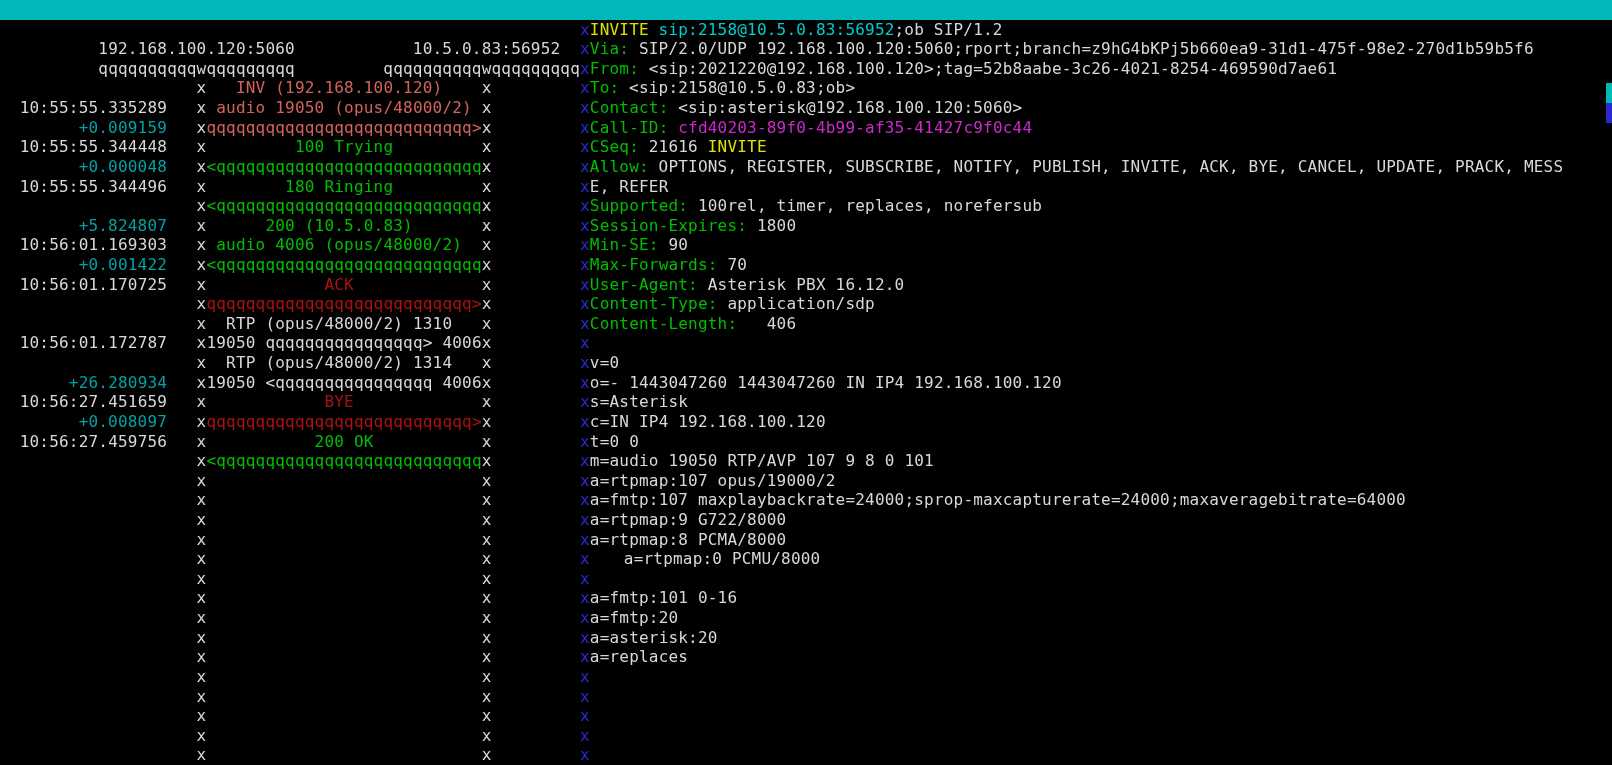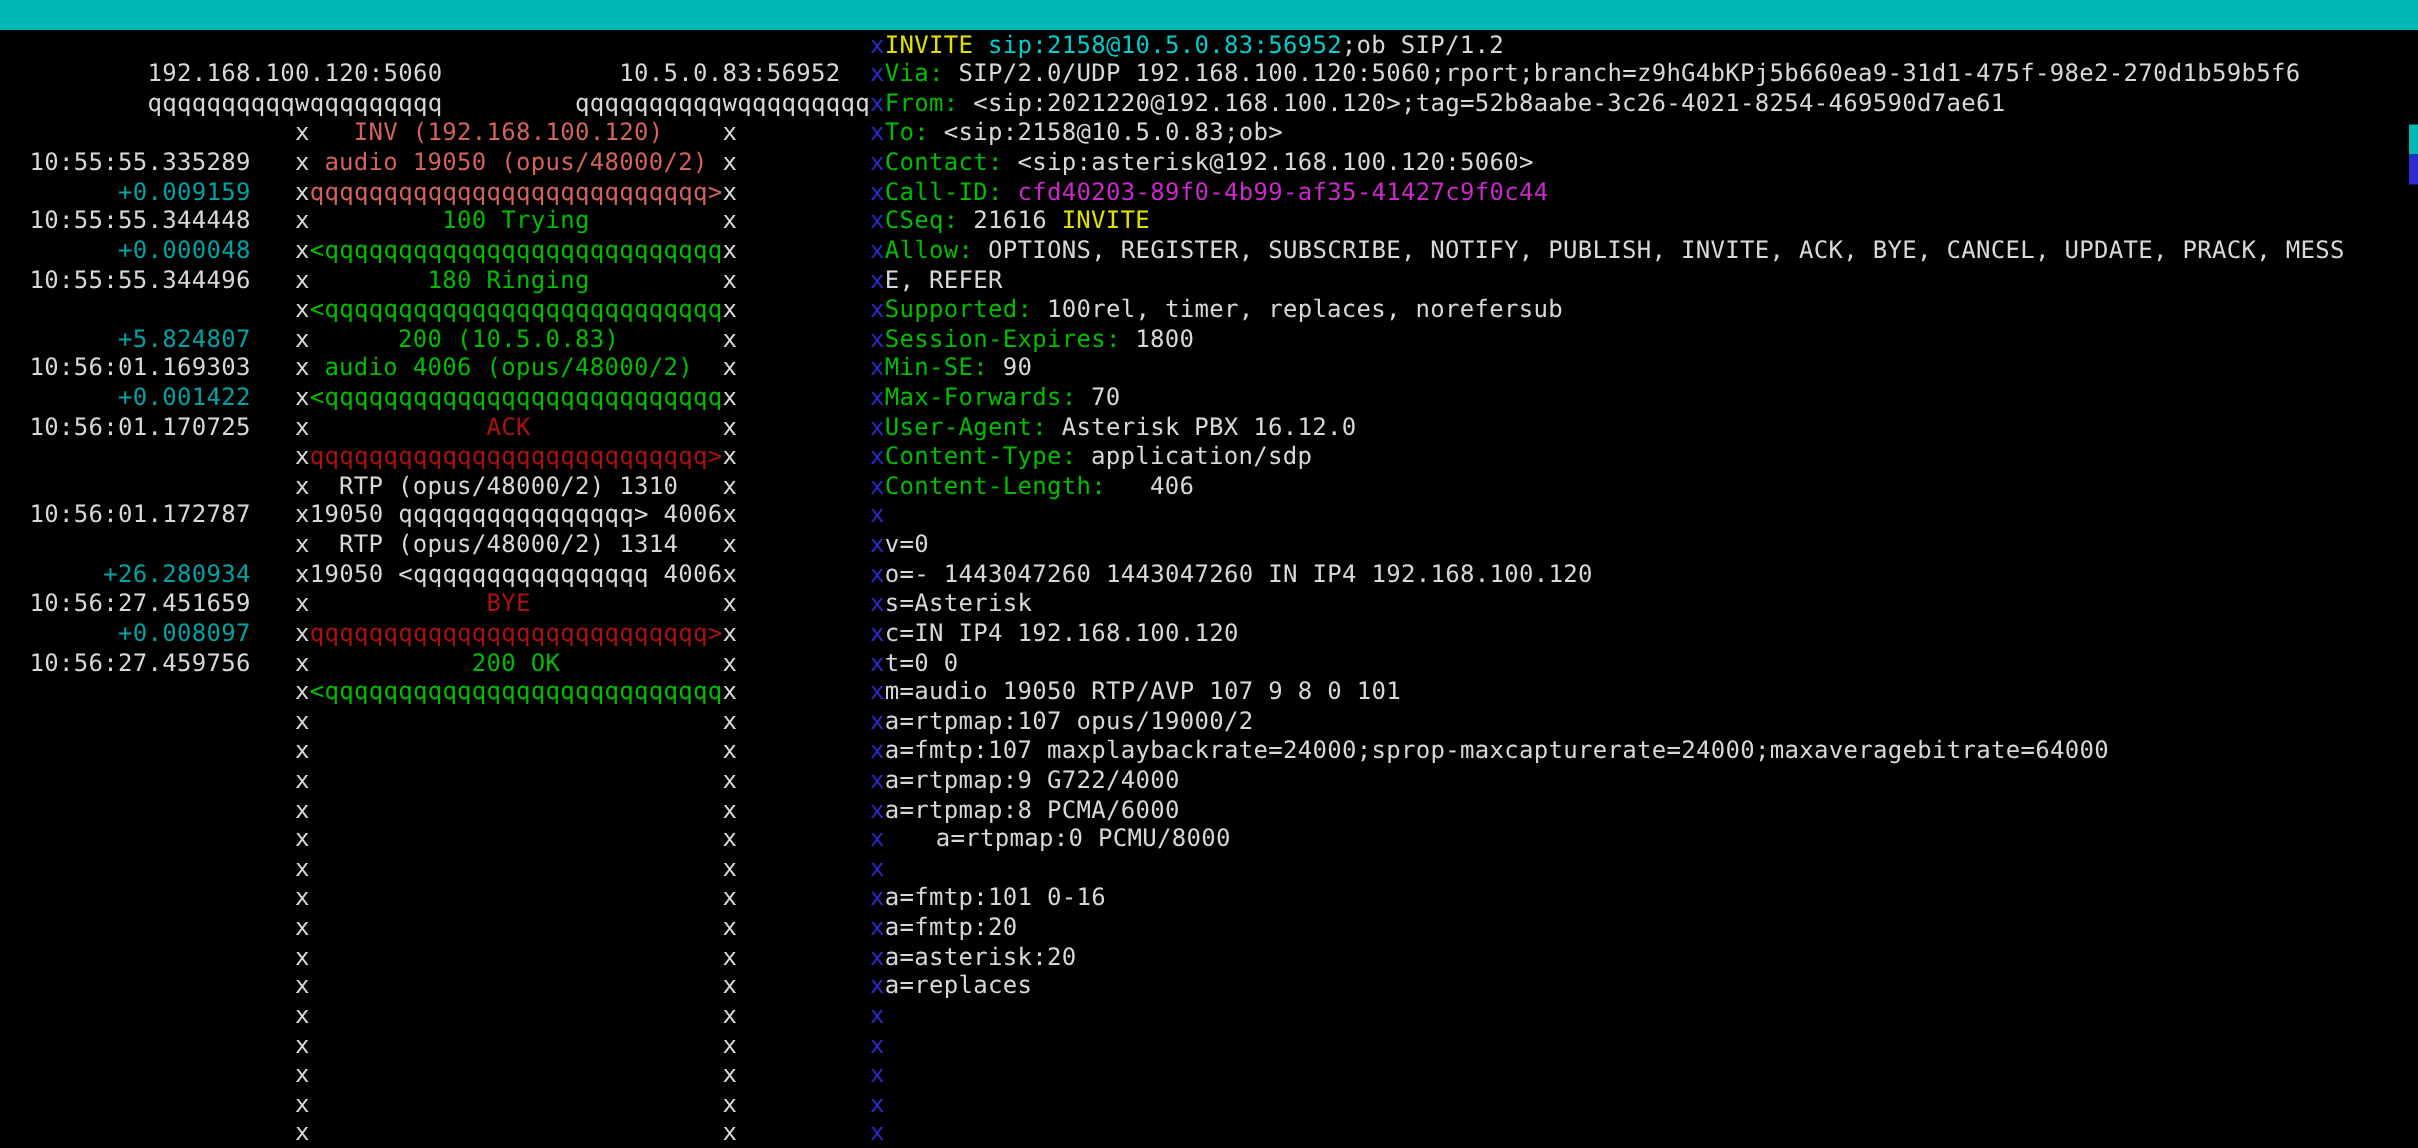--- a/index.html
+++ b/index.html
@@ -49,22 +49,22 @@
       <div class="trow" style="top: 313.846px;"><span class="tseg" style="left: 196.6px; color: rgb(216, 216, 216);">x</span><span class="tseg" style="left: 481.67px; color: rgb(216, 216, 216);">x</span><span class="tseg" style="left: 226.09px; color: rgb(216, 216, 216);">RTP (opus/48000/2) 1310</span><span class="tseg" style="left: 579.97px; color: rgb(42, 42, 206);">x</span><span class="tseg" style="left: 589.8px; color: rgb(0, 189, 0);">Content-Length:</span><span class="tseg" style="left: 737.25px; color: rgb(216, 216, 216);">   406</span></div>
       <div class="trow" style="top: 333.462px;"><span class="tseg" style="left: 196.6px; color: rgb(216, 216, 216);">x</span><span class="tseg" style="left: 481.67px; color: rgb(216, 216, 216);">x</span><span class="tseg" style="left: 19.66px; color: rgb(216, 216, 216);">10:56:01.172787</span><span class="tseg" style="left: 206.43px; color: rgb(216, 216, 216);">19050 qqqqqqqqqqqqqqqq&gt; 4006</span><span class="tseg" style="left: 579.97px; color: rgb(42, 42, 206);">x</span></div>
       <div class="trow" style="top: 353.077px;"><span class="tseg" style="left: 196.6px; color: rgb(216, 216, 216);">x</span><span class="tseg" style="left: 481.67px; color: rgb(216, 216, 216);">x</span><span class="tseg" style="left: 226.09px; color: rgb(216, 216, 216);">RTP (opus/48000/2) 1314</span><span class="tseg" style="left: 579.97px; color: rgb(42, 42, 206);">x</span><span class="tseg" style="left: 589.8px; color: rgb(216, 216, 216);">v=0</span></div>
       <div class="trow" style="top: 372.692px;"><span class="tseg" style="left: 196.6px; color: rgb(216, 216, 216);">x</span><span class="tseg" style="left: 481.67px; color: rgb(216, 216, 216);">x</span><span class="tseg" style="left: 68.81px; color: rgb(0, 163, 163);">+26.280934</span><span class="tseg" style="left: 206.43px; color: rgb(216, 216, 216);">19050 &lt;qqqqqqqqqqqqqqqq 4006</span><span class="tseg" style="left: 579.97px; color: rgb(42, 42, 206);">x</span><span class="tseg" style="left: 589.8px; color: rgb(216, 216, 216);">o=- 1443047260 1443047260 IN IP4 192.168.100.120</span></div>
       <div class="trow" style="top: 392.308px;"><span class="tseg" style="left: 196.6px; color: rgb(216, 216, 216);">x</span><span class="tseg" style="left: 481.67px; color: rgb(216, 216, 216);">x</span><span class="tseg" style="left: 19.66px; color: rgb(216, 216, 216);">10:56:27.451659</span><span class="tseg" style="left: 324.39px; color: rgb(173, 16, 16);">BYE</span><span class="tseg" style="left: 579.97px; color: rgb(42, 42, 206);">x</span><span class="tseg" style="left: 589.8px; color: rgb(216, 216, 216);">s=Asterisk</span></div>
       <div class="trow" style="top: 411.923px;"><span class="tseg" style="left: 196.6px; color: rgb(216, 216, 216);">x</span><span class="tseg" style="left: 481.67px; color: rgb(216, 216, 216);">x</span><span class="tseg" style="left: 78.64px; color: rgb(0, 163, 163);">+0.008097</span><span class="tseg" style="left: 206.43px; color: rgb(173, 16, 16);">qqqqqqqqqqqqqqqqqqqqqqqqqqq&gt;</span><span class="tseg" style="left: 579.97px; color: rgb(42, 42, 206);">x</span><span class="tseg" style="left: 589.8px; color: rgb(216, 216, 216);">c=IN IP4 192.168.100.120</span></div>
       <div class="trow" style="top: 431.538px;"><span class="tseg" style="left: 196.6px; color: rgb(216, 216, 216);">x</span><span class="tseg" style="left: 481.67px; color: rgb(216, 216, 216);">x</span><span class="tseg" style="left: 19.66px; color: rgb(216, 216, 216);">10:56:27.459756</span><span class="tseg" style="left: 314.56px; color: rgb(0, 189, 0);">200 OK</span><span class="tseg" style="left: 579.97px; color: rgb(42, 42, 206);">x</span><span class="tseg" style="left: 589.8px; color: rgb(216, 216, 216);">t=0 0</span></div>
       <div class="trow" style="top: 451.154px;"><span class="tseg" style="left: 196.6px; color: rgb(216, 216, 216);">x</span><span class="tseg" style="left: 481.67px; color: rgb(216, 216, 216);">x</span><span class="tseg" style="left: 206.43px; color: rgb(0, 189, 0);">&lt;qqqqqqqqqqqqqqqqqqqqqqqqqqq</span><span class="tseg" style="left: 579.97px; color: rgb(42, 42, 206);">x</span><span class="tseg" style="left: 589.8px; color: rgb(216, 216, 216);">m=audio 19050 RTP/AVP 107 9 8 0 101</span></div>
       <div class="trow" style="top: 470.769px;"><span class="tseg" style="left: 196.6px; color: rgb(216, 216, 216);">x</span><span class="tseg" style="left: 481.67px; color: rgb(216, 216, 216);">x</span><span class="tseg" style="left: 579.97px; color: rgb(42, 42, 206);">x</span><span class="tseg" style="left: 589.8px; color: rgb(216, 216, 216);">a=rtpmap:107 opus/19000/2</span></div>
       <div class="trow" style="top: 490.385px;"><span class="tseg" style="left: 196.6px; color: rgb(216, 216, 216);">x</span><span class="tseg" style="left: 481.67px; color: rgb(216, 216, 216);">x</span><span class="tseg" style="left: 579.97px; color: rgb(42, 42, 206);">x</span><span class="tseg" style="left: 589.8px; color: rgb(216, 216, 216);">a=fmtp:107 maxplaybackrate=24000;sprop-maxcapturerate=24000;maxaveragebitrate=64000</span></div>
-      <div class="trow" style="top: 510px;"><span class="tseg" style="left: 196.6px; color: rgb(216, 216, 216);">x</span><span class="tseg" style="left: 481.67px; color: rgb(216, 216, 216);">x</span><span class="tseg" style="left: 579.97px; color: rgb(42, 42, 206);">x</span><span class="tseg" style="left: 589.8px; color: rgb(216, 216, 216);">a=rtpmap:9 G722/4000</span></div>
-      <div class="trow" style="top: 529.615px;"><span class="tseg" style="left: 196.6px; color: rgb(216, 216, 216);">x</span><span class="tseg" style="left: 481.67px; color: rgb(216, 216, 216);">x</span><span class="tseg" style="left: 579.97px; color: rgb(42, 42, 206);">x</span><span class="tseg" style="left: 589.8px; color: rgb(216, 216, 216);">a=rtpmap:8 PCMA/6000</span></div>
+      <div class="trow" style="top: 510px;"><span class="tseg" style="left: 196.6px; color: rgb(216, 216, 216);">x</span><span class="tseg" style="left: 481.67px; color: rgb(216, 216, 216);">x</span><span class="tseg" style="left: 579.97px; color: rgb(42, 42, 206);">x</span><span class="tseg" style="left: 589.8px; color: rgb(216, 216, 216);">a=rtpmap:9 G722/8000</span></div>
+      <div class="trow" style="top: 529.615px;"><span class="tseg" style="left: 196.6px; color: rgb(216, 216, 216);">x</span><span class="tseg" style="left: 481.67px; color: rgb(216, 216, 216);">x</span><span class="tseg" style="left: 579.97px; color: rgb(42, 42, 206);">x</span><span class="tseg" style="left: 589.8px; color: rgb(216, 216, 216);">a=rtpmap:8 PCMA/8000</span></div>
       <div class="trow" style="top: 549.231px;"><span class="tseg" style="left: 196.6px; color: rgb(216, 216, 216);">x</span><span class="tseg" style="left: 481.67px; color: rgb(216, 216, 216);">x</span><span class="tseg" style="left: 579.97px; color: rgb(42, 42, 206);">x</span><span class="tseg" style="left: 589.8px; color: rgb(216, 216, 216); margin-left: 34px;">a=rtpmap:0 PCMU/8000</span></div>
       <div class="trow" style="top: 568.846px;"><span class="tseg" style="left: 196.6px; color: rgb(216, 216, 216);">x</span><span class="tseg" style="left: 481.67px; color: rgb(216, 216, 216);">x</span><span class="tseg" style="left: 579.97px; color: rgb(42, 42, 206);">x</span></div>
       <div class="trow" style="top: 588.462px;"><span class="tseg" style="left: 196.6px; color: rgb(216, 216, 216);">x</span><span class="tseg" style="left: 481.67px; color: rgb(216, 216, 216);">x</span><span class="tseg" style="left: 579.97px; color: rgb(42, 42, 206);">x</span><span class="tseg" style="left: 589.8px; color: rgb(216, 216, 216);">a=fmtp:101 0-16</span></div>
       <div class="trow" style="top: 608.077px;"><span class="tseg" style="left: 196.6px; color: rgb(216, 216, 216);">x</span><span class="tseg" style="left: 481.67px; color: rgb(216, 216, 216);">x</span><span class="tseg" style="left: 579.97px; color: rgb(42, 42, 206);">x</span><span class="tseg" style="left: 589.8px; color: rgb(216, 216, 216);">a=fmtp:20</span></div>
       <div class="trow" style="top: 627.692px;"><span class="tseg" style="left: 196.6px; color: rgb(216, 216, 216);">x</span><span class="tseg" style="left: 481.67px; color: rgb(216, 216, 216);">x</span><span class="tseg" style="left: 579.97px; color: rgb(42, 42, 206);">x</span><span class="tseg" style="left: 589.8px; color: rgb(216, 216, 216);">a=asterisk:20</span></div>
       <div class="trow" style="top: 647.308px;"><span class="tseg" style="left: 196.6px; color: rgb(216, 216, 216);">x</span><span class="tseg" style="left: 481.67px; color: rgb(216, 216, 216);">x</span><span class="tseg" style="left: 579.97px; color: rgb(42, 42, 206);">x</span><span class="tseg" style="left: 589.8px; color: rgb(216, 216, 216);">a=replaces</span></div>
       <div class="trow" style="top: 666.923px;"><span class="tseg" style="left: 196.6px; color: rgb(216, 216, 216);">x</span><span class="tseg" style="left: 481.67px; color: rgb(216, 216, 216);">x</span><span class="tseg" style="left: 579.97px; color: rgb(42, 42, 206);">x</span></div>
       <div class="trow" style="top: 686.538px;"><span class="tseg" style="left: 196.6px; color: rgb(216, 216, 216);">x</span><span class="tseg" style="left: 481.67px; color: rgb(216, 216, 216);">x</span><span class="tseg" style="left: 579.97px; color: rgb(42, 42, 206);">x</span></div>
       <div class="trow" style="top: 706.154px;"><span class="tseg" style="left: 196.6px; color: rgb(216, 216, 216);">x</span><span class="tseg" style="left: 481.67px; color: rgb(216, 216, 216);">x</span><span class="tseg" style="left: 579.97px; color: rgb(42, 42, 206);">x</span></div>
       <div class="trow" style="top: 725.769px;"><span class="tseg" style="left: 196.6px; color: rgb(216, 216, 216);">x</span><span class="tseg" style="left: 481.67px; color: rgb(216, 216, 216);">x</span><span class="tseg" style="left: 579.97px; color: rgb(42, 42, 206);">x</span></div>

